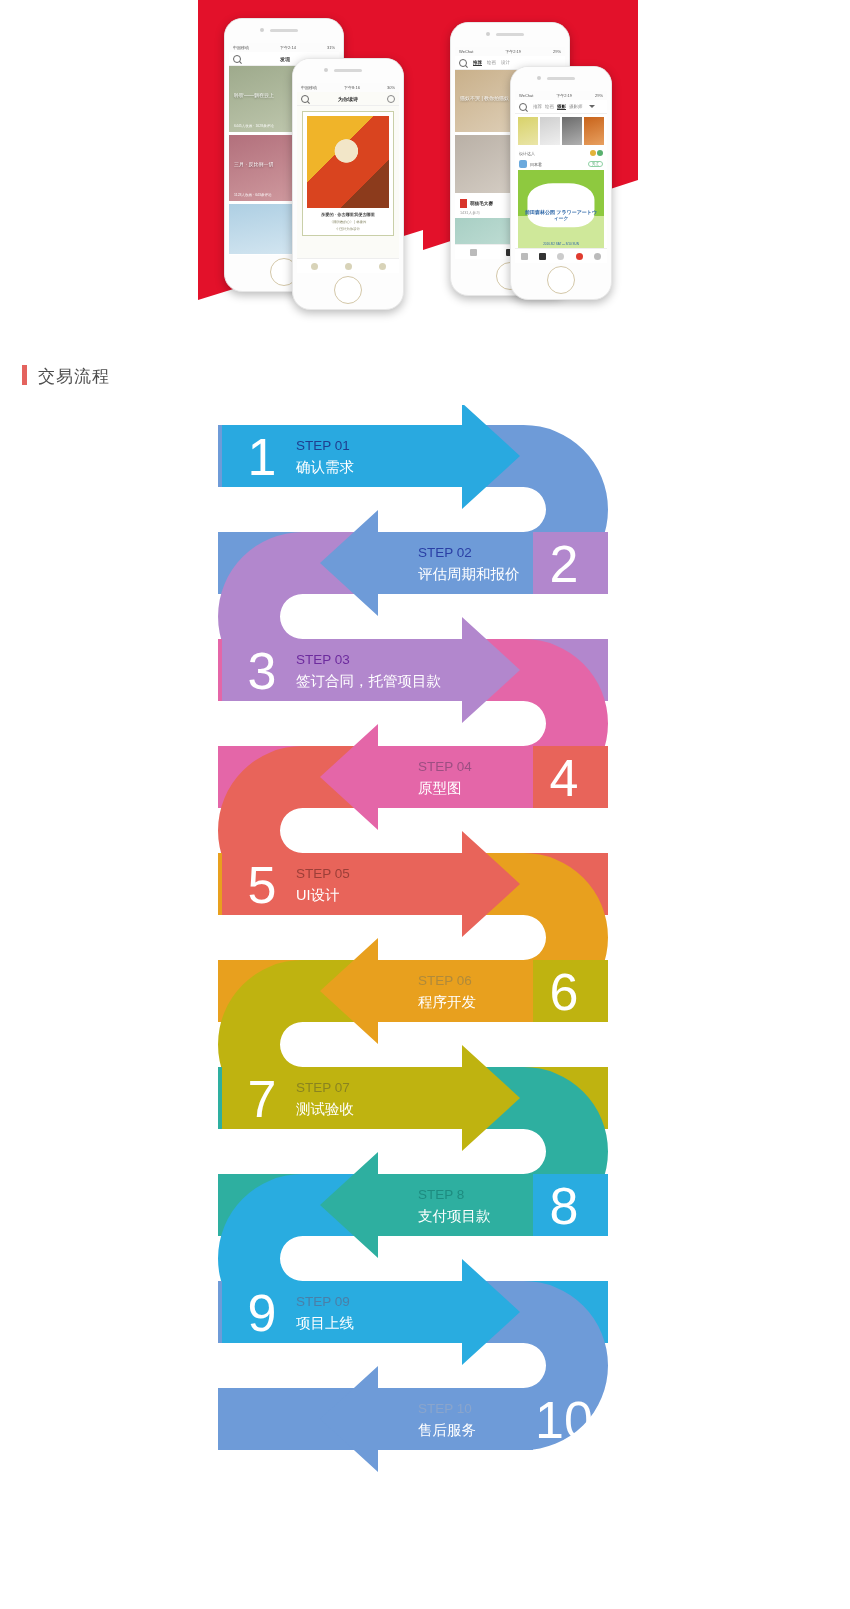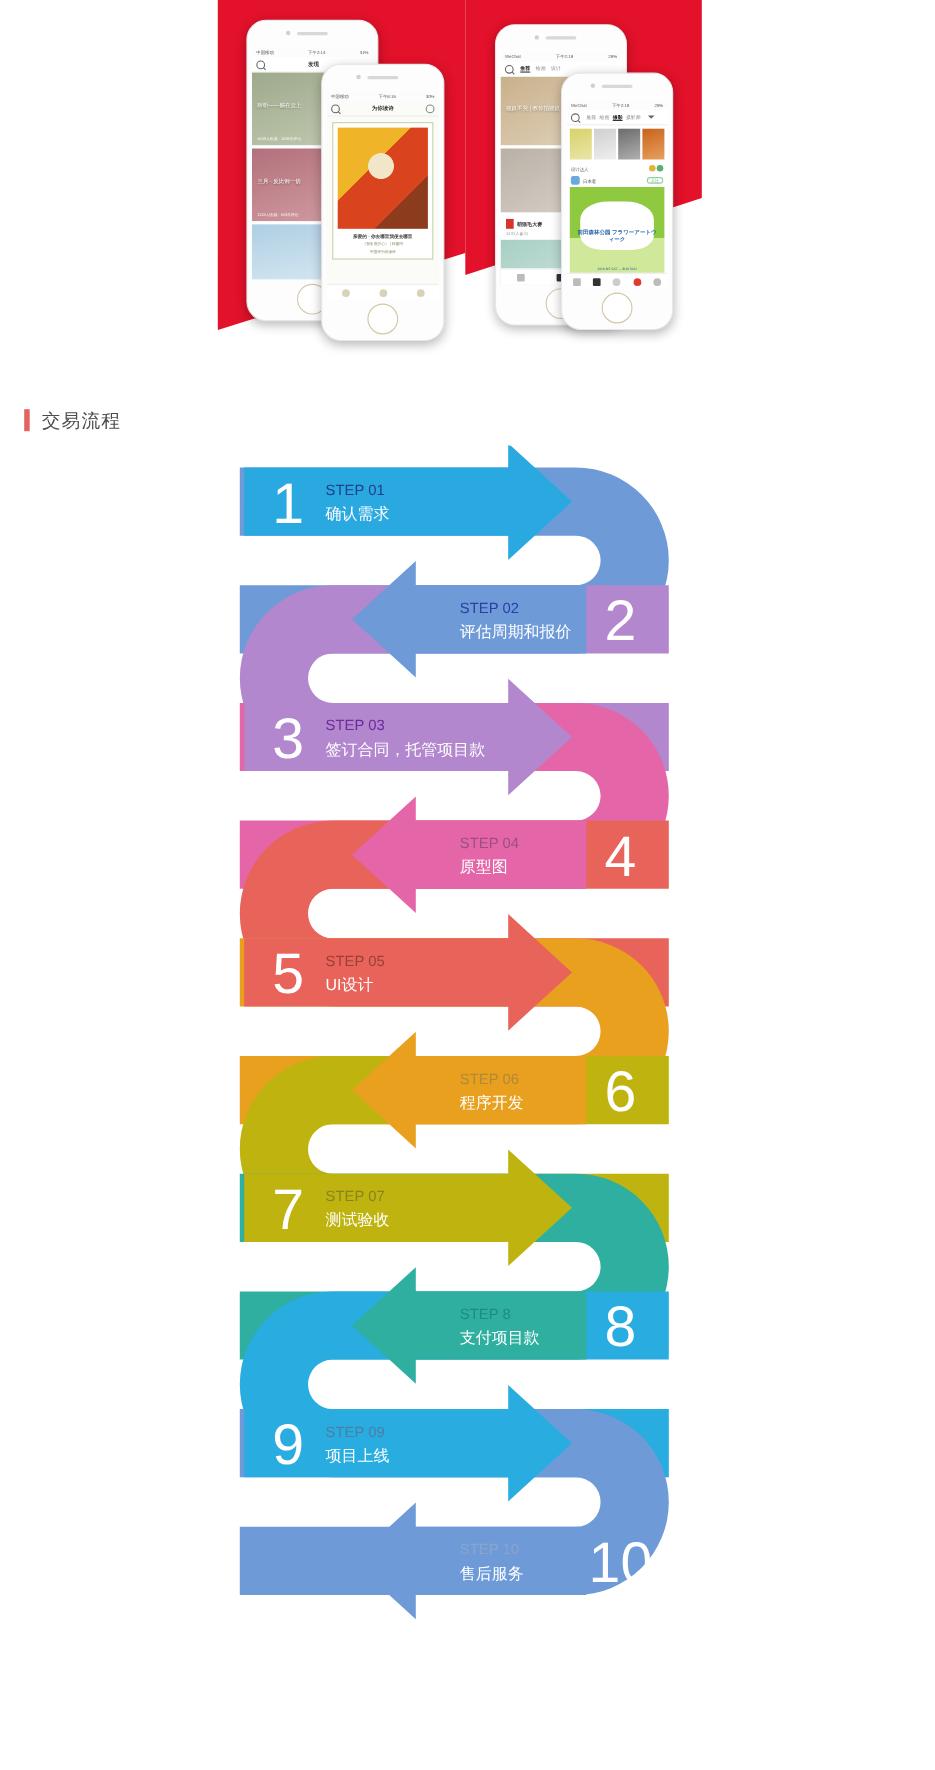--- a/index.html
+++ b/index.html
@@ -168,21 +168,20 @@
     background: #bbb;
     border-radius: 1px;
   }
 
   
   #section-header {
     position: absolute;
     left: 0; top: 365px;
     width: 850px; height: 34px;
     display: flex;
-    align-items: center;
   }
   #section-header .bar {
     width: 5px; height: 20px;
     background: #e4635e;
     margin-left: 22px;
     flex: 0 0 auto;
   }
   #section-header .ttl {
     margin-left: 11px;
     font-size: 17px;

